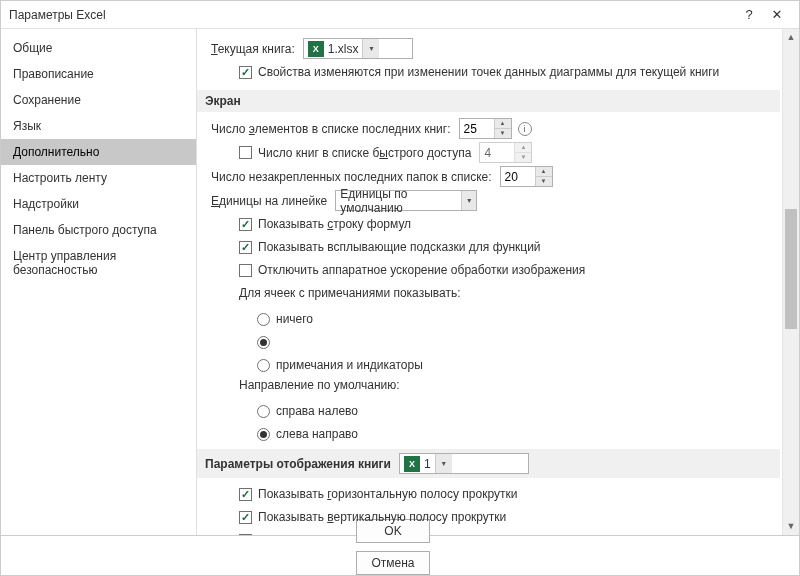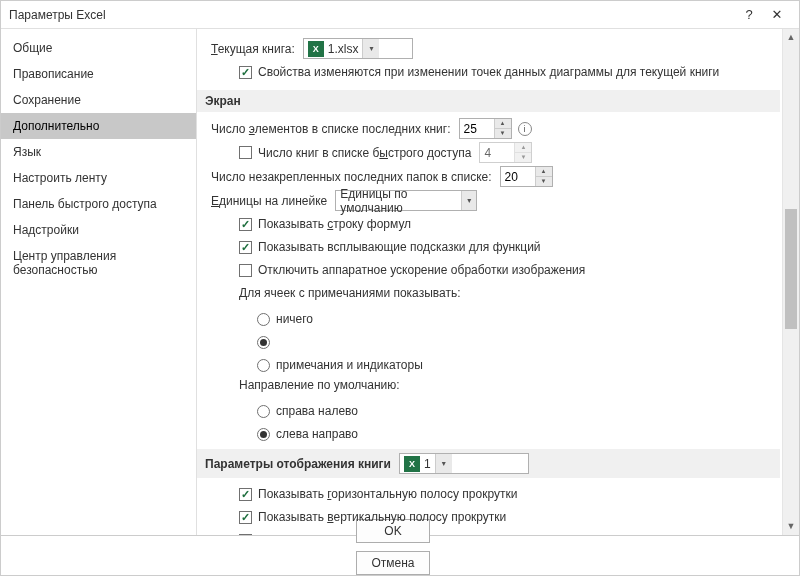--- a/index.html
+++ b/index.html
@@ -199,25 +199,25 @@
   <span class="title">Параметры Excel</span>
   <span class="tbtn">?</span>
   <span class="tbtn">✕</span>
 </div>
 
 <div class="content">
   <div class="sidebar" id="sidebar">
       <div class="item">Общие</div>
       <div class="item">Правописание</div>
       <div class="item">Сохранение</div>
+      <div class="item">Язык</div>
       <div class="item sel">Дополнительно</div>
-      <div class="item">Язык</div>
       <div class="item">Настроить ленту</div>
+      <div class="item">Надстройки</div>
       <div class="item">Панель быстрого доступа</div>
-      <div class="item">Надстройки</div>
       <div class="item">Центр управления безопасностью</div>
     </div>
 
   <div class="main-wrap">
     <div class="main">
 
       <div class="row">
         <span class="lbl"><span class="u">Т</span><span>екущая книга:</span></span>
         <div class="combo" style="width:110px">
           <span class="excel-icon">X</span>

